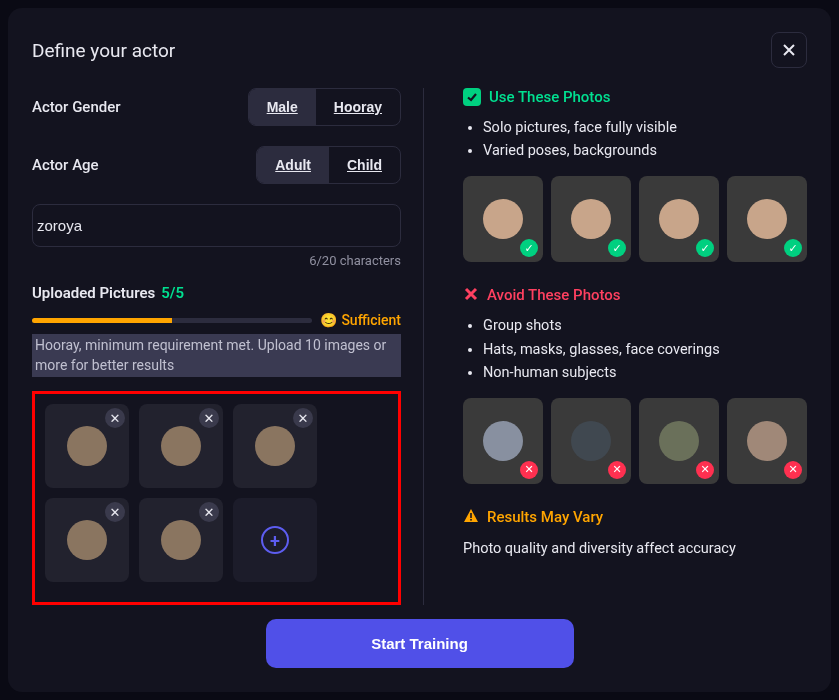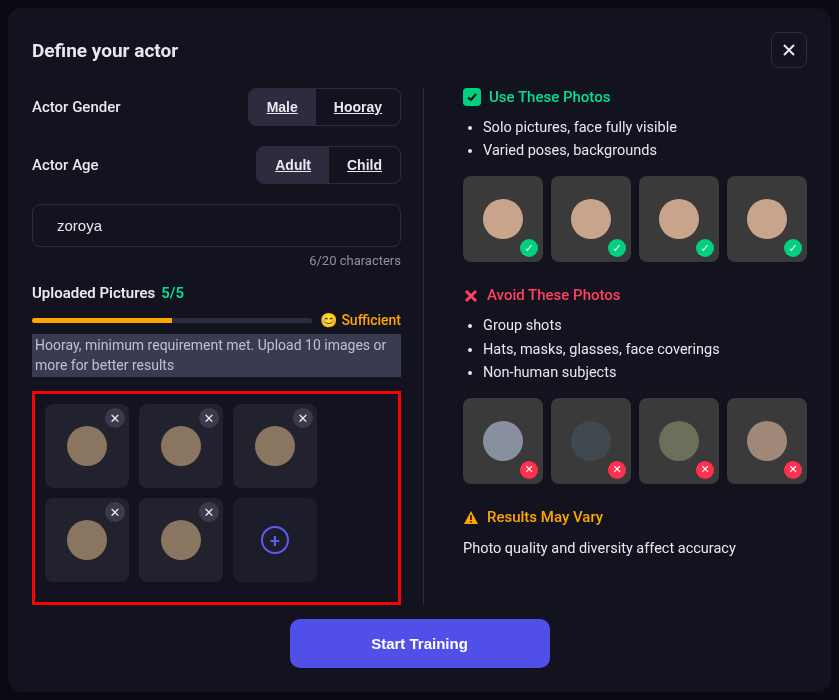--- a/index.html
+++ b/index.html
@@ -25,21 +25,21 @@
     flex-direction: column;
   }
   .modal-header {
     display: flex;
     justify-content: space-between;
     align-items: center;
     margin-bottom: 20px;
   }
   .modal-title {
     font-size: 19px;
-    font-weight: 700;
+    font-weight: 400;
   }
   .close-btn {
     width: 36px;
     height: 36px;
     border-radius: 8px;
     border: 1px solid #2c2c3e;
     background: transparent;
     color: #e8e8f0;
     display: flex;
     align-items: center;
@@ -91,21 +91,21 @@
     cursor: pointer;
   }
   .seg-btn.active {
     background: #2c2c3e;
   }
   .text-input {
     width: 100%;
     background: transparent;
     border: 1px solid #2c2c3e;
     border-radius: 8px;
-    padding: 12px 24px;
+    padding: 12px 4px;
     color: #e8e8f0;
     font-size: 15px;
     margin-bottom: 6px;
   }
   .char-count {
     text-align: right;
     font-size: 13px;
     color: #9090a0;
     margin-bottom: 16px;
   }
@@ -213,21 +213,21 @@
   }
   .face {
     width: 40px;
     height: 40px;
     border-radius: 50%;
     background: #8a7560;
     position: relative;
   }
   .section-head {
     display: flex;
-    align-items: flex-end;
+    align-items: flex-start;
     gap: 8px;
     font-size: 15px;
     font-weight: 500;
     margin-bottom: 10px;
   }
   .bullets {
     list-style: disc;
     padding-left: 20px;
     margin-bottom: 14px;
   }
@@ -277,21 +277,21 @@
     display: flex;
     justify-content: center;
     padding-top: 14px;
   }
   .primary-btn {
     background: #5050e8;
     color: #fff;
     border: none;
     border-radius: 10px;
     padding: 16px 0;
-    width: 260px;
+    width: 308px;
     font-size: 15px;
     font-weight: 600;
     cursor: pointer;
   }
   .green-text { color: #00e090; }
   .red-text { color: #ff4060; }
   .orange-text { color: #ffa500; }
 </style>
 </head>
 <body>

